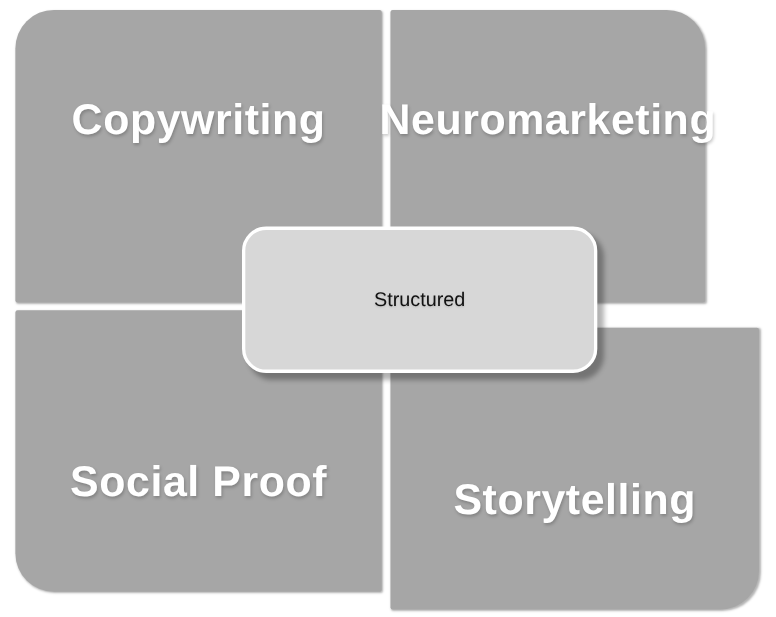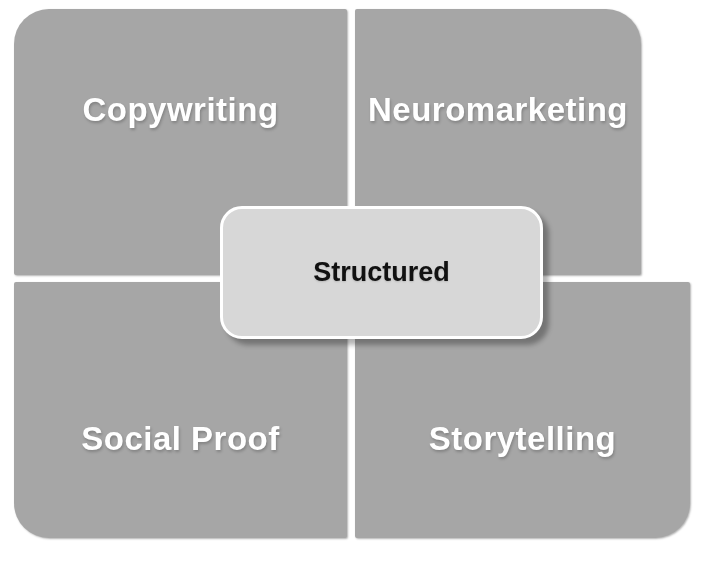--- a/index.html
+++ b/index.html
@@ -16,28 +16,28 @@
     overflow: hidden;
   }
   .quad {
     position: absolute;
     background: var(--c-quadrant-fill, #a6a6a6);
     box-shadow: 1px 1px 2px rgba(0,0,0,0.30);
   }
   .quad.tl { left: 14px;  top: 9px;   width: 333px; height: 266px; border-radius: 35px 2px 2px 2px; }
   .quad.tr { left: 355px; top: 9px;   width: 286px; height: 266px; border-radius: 2px 35px 2px 2px; }
   .quad.bl { left: 14px;  top: 282px; width: 333px; height: 256px; border-radius: 2px 2px 2px 35px; text-align: right; }
-  .quad.br { left: 355px; top: 282px; width: 335px; height: 256px; border-radius: 2px 2px 35px 2px; text-align: center; }
+  .quad.br { left: 355px; top: 298px; width: 335px; height: 256px; border-radius: 2px 2px 35px 2px; text-align: center; }
   .qlabel {
     position: absolute;
     left: 50%;
     transform: translate(-50%, -50%);
     white-space: nowrap;
     color: var(--c-quadrant-label, #ffffff);
-    font-size: 33px;
+    font-size: 39px;
     font-weight: bold;
     letter-spacing: 0.5px;
     text-shadow: 1px 2px 3px rgba(0,0,0,0.22);
   }
   .quad.tl .qlabel, .quad.tr .qlabel { top: 101px; }
   .quad.bl .qlabel, .quad.br .qlabel { top: 157px; }
   .center-box {
     position: absolute;
     left: 220px;
     top: 206px;
@@ -48,22 +48,22 @@
     border: 3px solid var(--c-center-border, #ffffff);
     border-radius: 22px;
     box-shadow: 6px 6px 5px rgba(0,0,0,0.30);
     display: flex;
     align-items: center;
     justify-content: center;
   }
   .center-text {
     text-align: right;
     color: var(--c-center-text, #111111);
-    font-size: 27px;
-    font-weight: bold;
+    font-size: 18px;
+    font-weight: normal;
     line-height: 1.13;
     text-shadow: 0 1px 2px rgba(0,0,0,0.15);
   }
 </style>
 </head>
 <body>
 
 <div class="stage">
 
   <div class="quad tl">

